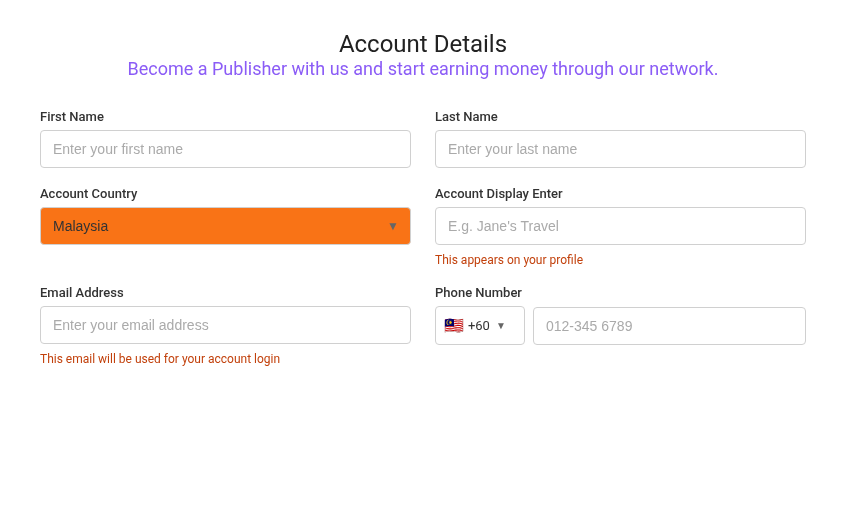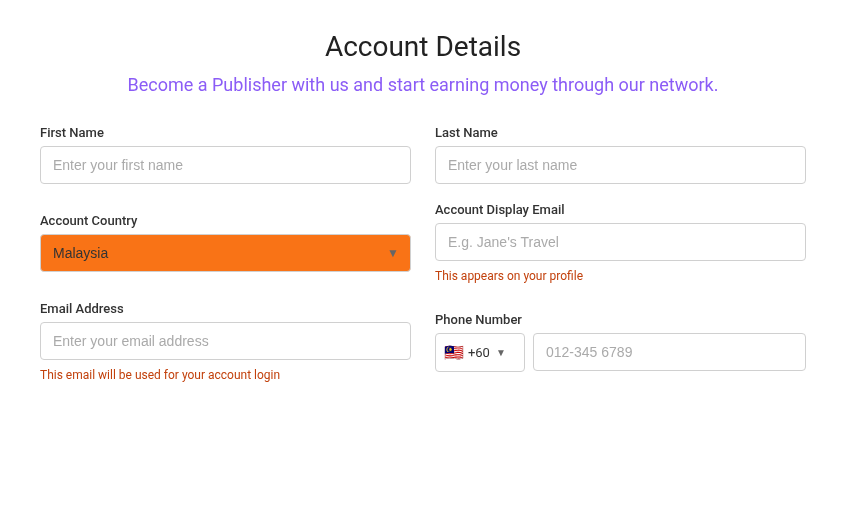--- a/index.html
+++ b/index.html
@@ -19,42 +19,41 @@
     .page-container {
       padding: 30px 40px 30px 40px;
     }
 
     .header {
       text-align: center;
       margin-bottom: 30px;
     }
 
     .header h1 {
-      font-size: 28px;
+      font-size: 24px;
       font-weight: 400;
       color: #222;
-      margin-bottom: 11px;
+      margin-bottom: 0;
     }
 
     .header p {
       font-size: 18px;
       color: #8b5cf6;
     }
 
     .form-grid {
       display: grid;
       grid-template-columns: 1fr 1fr;
       gap: 18px 24px;
     }
 
     .form-group {
       display: flex;
       flex-direction: column;
       gap: 6px;
-      justify-content: center;
     }
 
     .form-label {
       font-size: 13px;
       font-weight: 500;
       color: #333;
     }
 
     .form-input {
       width: 100%;
@@ -219,21 +218,21 @@
           <option>Vietnam</option>
           <option>Australia</option>
           <option>United Kingdom</option>
           <option>United States</option>
         </select>
         <span class="select-chevron">▼</span>
       </div>
     </div>
 
     <div class="form-group">
-      <label class="form-label">Account Display Email</label>
+      <label class="form-label">Account Display Enter</label>
       <input type="text" class="form-input" placeholder="E.g. Jane's Travel" style="">
       <span class="helper-text">This appears on your profile</span>
     </div>
 
     <div class="form-group">
       <label class="form-label">Email Address</label>
       <input type="email" class="form-input" placeholder="Enter your email address" style="">
       <span class="helper-text">This email will be used for your account login</span>
     </div>
 

